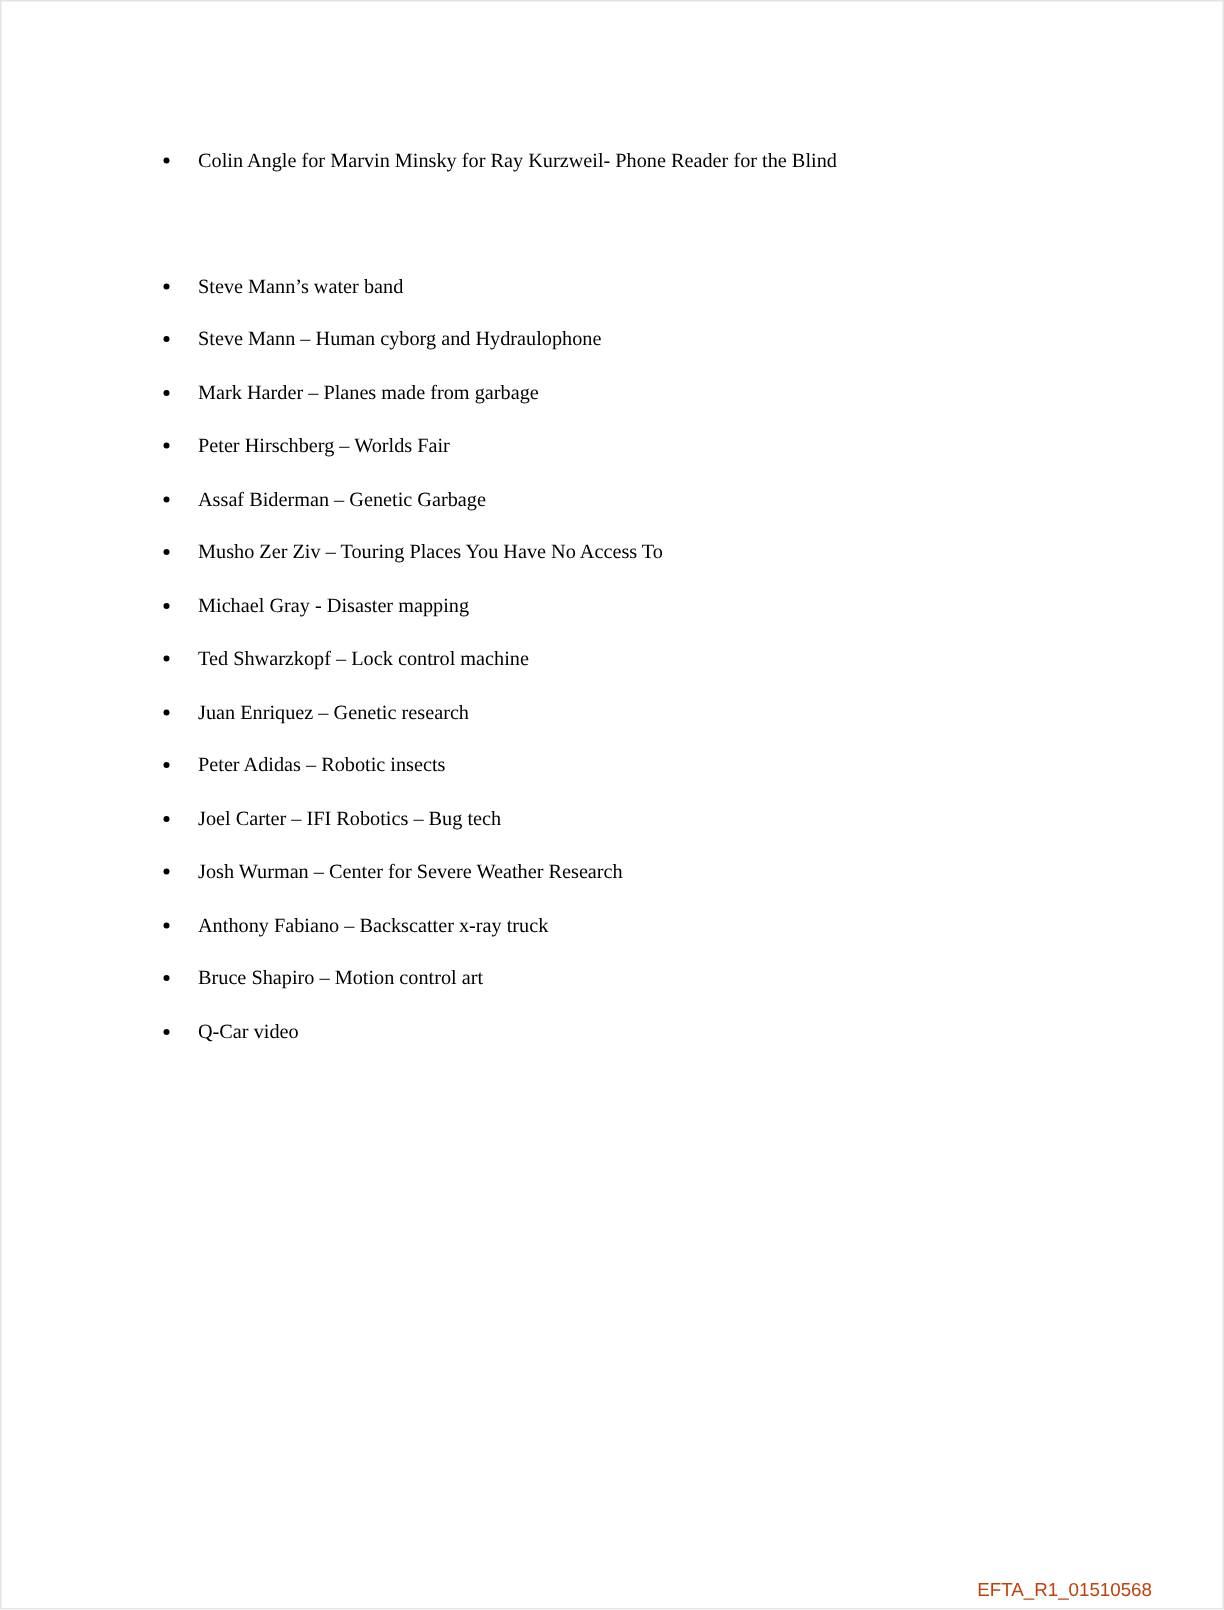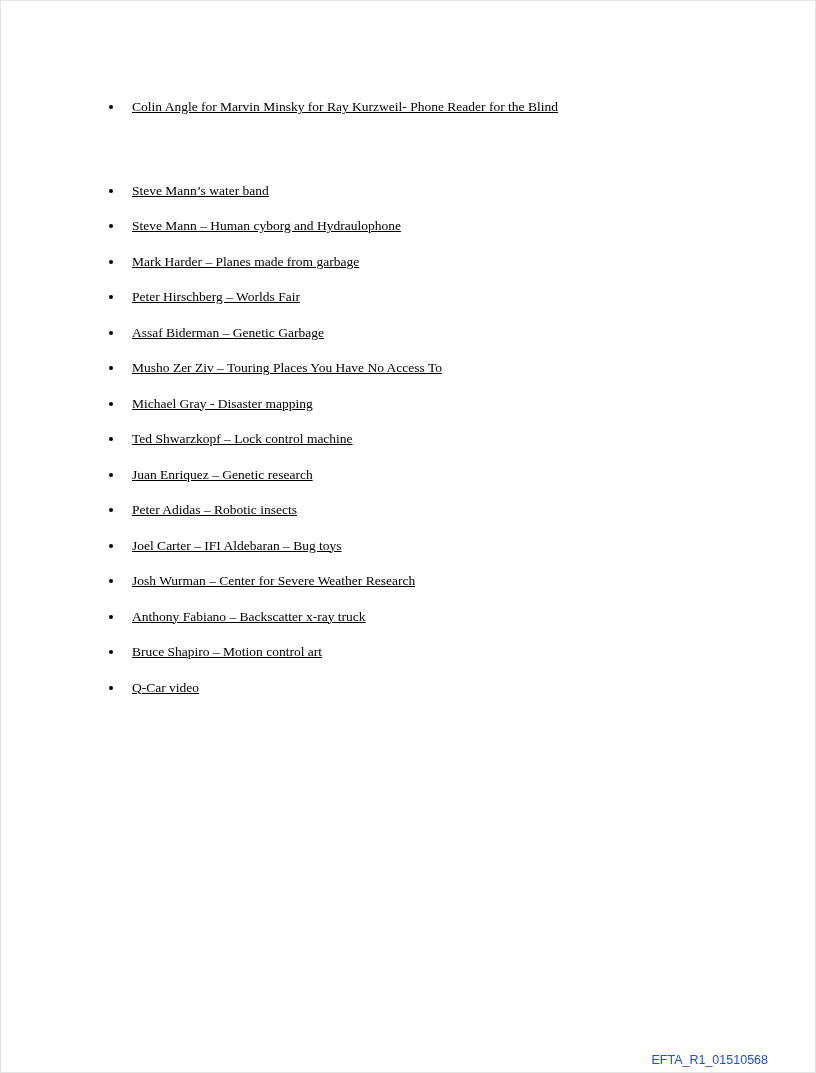--- a/index.html
+++ b/index.html
@@ -15,21 +15,20 @@
     overflow: hidden;
     outline: 1px solid #e3e3e3;
     outline-offset: -1px;
     margin: 0 auto;
   }
   .content {
     position: absolute;
     left: 95px;
     top: 99px;
     right: 56px;
-    text-decoration: underline;
   }
   ul.bullets {
     list-style: disc;
     padding-left: 29px;
     margin: 0;
   }
   ul.bullets li {
     line-height: 16px;
     margin-bottom: 19.5px;
     padding-left: 8px;
@@ -42,21 +41,21 @@
   }
   .intro-list { margin-bottom: 0; }
   .gap-after-intro { height: 48px; }
   .gap-before-section3 { height: 68px; }
   .footer-label {
     position: absolute;
     right: 48px;
     bottom: 6px;
     font-family: "Liberation Sans", "DejaVu Sans", sans-serif;
     font-size: 12.5px;
-    color: #1d4ed8;
+    color: #c2410c;
   }
 </style>
 </head>
 <body>
 
 <div class="page">
   <div class="content">
 
     <ul class="bullets intro-list">
         <li>Colin Angle for Marvin Minsky for Ray Kurzweil- Phone Reader for the Blind</li>
@@ -69,21 +68,21 @@
         <li>Steve Mann’s water band</li>
         <li>Steve Mann – Human cyborg and Hydraulophone</li>
         <li>Mark Harder – Planes made from garbage</li>
         <li>Peter Hirschberg – Worlds Fair</li>
         <li>Assaf Biderman – Genetic Garbage</li>
         <li>Musho Zer Ziv – Touring Places You Have No Access To</li>
         <li>Michael Gray -  Disaster mapping</li>
         <li>Ted Shwarzkopf – Lock control machine</li>
         <li>Juan Enriquez – Genetic research</li>
         <li>Peter Adidas – Robotic insects</li>
-        <li>Joel Carter – IFI Aldebaran – Bug toys</li>
+        <li>Joel Carter – IFI Robotics – Bug tech</li>
         <li>Josh Wurman – Center for Severe Weather Research</li>
         <li>Anthony Fabiano – Backscatter x-ray truck</li>
         <li>Bruce Shapiro – Motion control art</li>
         <li>Q-Car video</li>
       </ul>
 
     <div class="gap-before-section3"></div>
 
 
 

